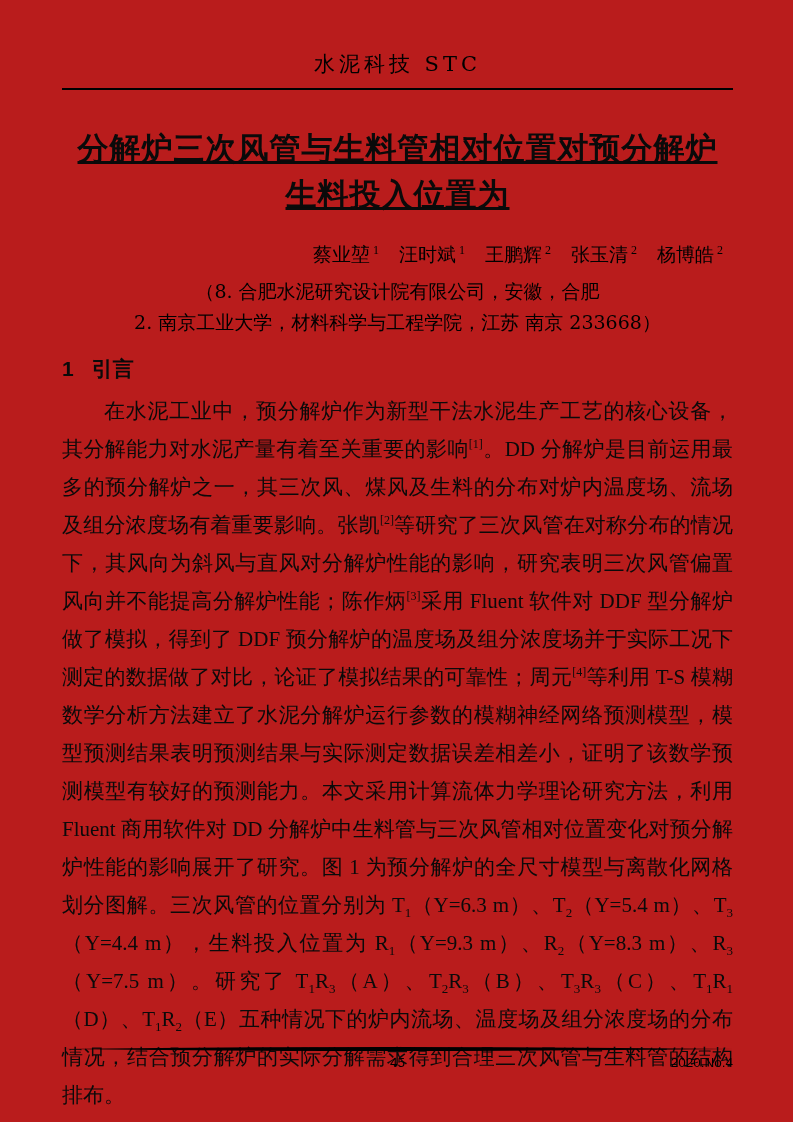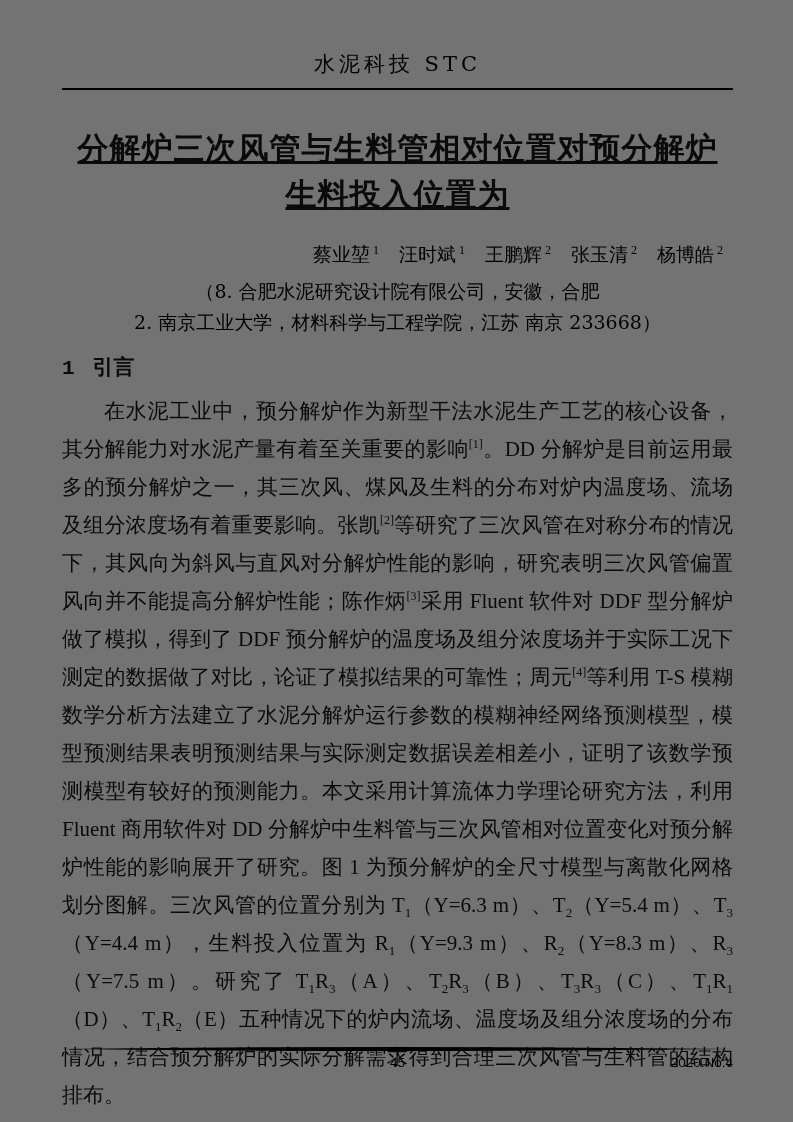--- a/index.html
+++ b/index.html
@@ -2,21 +2,21 @@
 <html><head>
 <meta charset="utf-8">
 <style>
   * { margin: 0; padding: 0; box-sizing: border-box; }
   html, body { background: #e8e8e8; }
   .page {
     position: relative;
     width: 793px;
     height: 1122px;
     margin: 0 auto;
-    background: #737373;
+    background: #b91c1c;
     color: #111111;
     overflow: hidden;
   }
   .content {
     position: absolute;
     left: 62px;
     right: 60px;
     top: 0;
   }
   
@@ -65,21 +65,21 @@
     text-align: center;
     font-family: "DejaVu Serif", serif;
     font-size: 19px;
     line-height: 31px;
     color: #000;
   }
   .affiliation.first { margin-top: 8px; }
   
   .sec-heading {
     margin: 16px 0 8px 0;
-    font-family: Liberation Mono, monospace;
+    font-family: Liberation Sans, sans-serif;
     font-weight: 700;
     font-size: 21px;
     line-height: 30px;
     color: #0a0a0a;
   }
   .sec-heading .sec-num { margin-right: 18px; }
   .body-par {
     font-family: Liberation Serif, serif;
     font-size: 21px;
     line-height: 38px;

